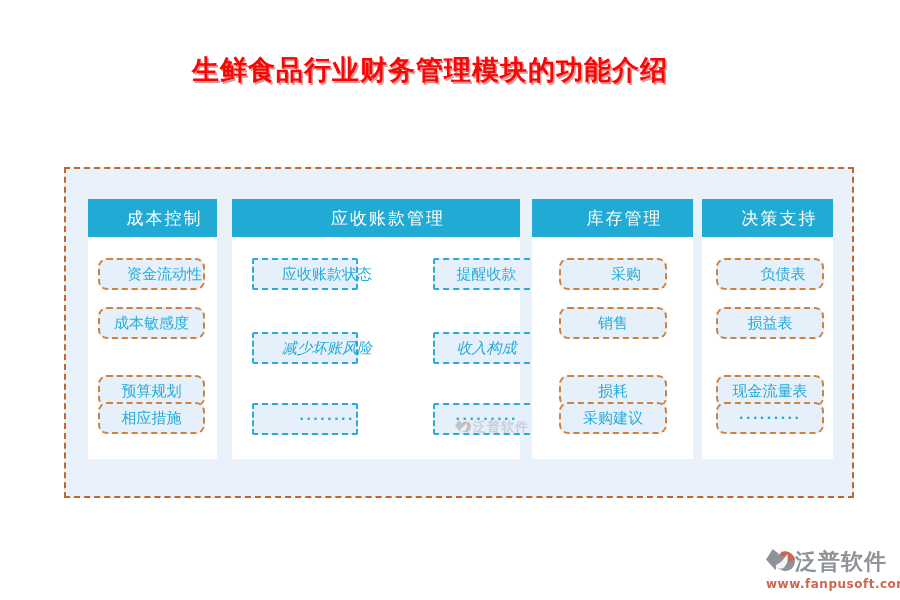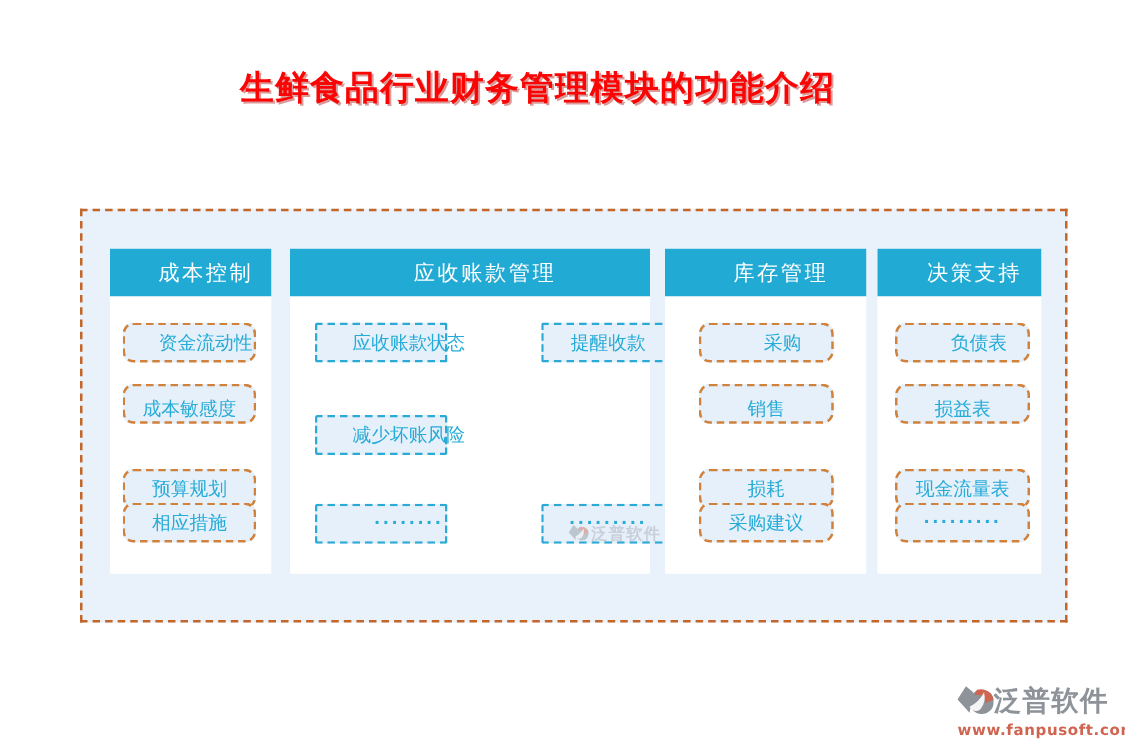--- a/index.html
+++ b/index.html
@@ -38,23 +38,23 @@
     position:absolute; height:32px; background:#e5f0fa;
     display:flex; align-items:center; justify-content:center;
     color:#27abd7; font-size:15px; white-space:nowrap;
   }
   .item.orange { border:2px dashed #d0823d; border-radius:9px; }
   .item.cyan   { border:2px dashed #2baad6; border-radius:2px; }
   .item .label { display:block; }
   .item .label.dots { font-size:13px; font-weight:bold; letter-spacing:2px; transform:translateY(-4px); }
 
   
-  .r1 { top:59px;padding-left:26px; }  .r2 { top:108px;align-items:flex-end; } .r3 { top:154px;margin-top:22px; } .r4 { top:203px; }
+  .r1 { top:59px;padding-left:26px; }  .r2 { top:108px; } .r3 { top:154px;margin-top:22px; } .r4 { top:203px; }
   
-  .q1 { top:59px; }  .q2 { top:133px; } .q3 { top:204px; }
+  .q1 { top:59px; }  .q2 { top:133px;font-style:italic; } .q3 { top:204px; }
 
   .col-1 .item { left:10px; width:107px; }
   .col-3 .item { left:27px; width:108px; }
   .col-4 .item { left:14px; width:108px; }
   .col-2 .item.pos-l { left:20px;  width:106px;padding-left:44px; }
   .col-2 .item.pos-r { left:161px; width:107px;margin-left:40px; }
 
   
   .watermark {
     position:absolute; left:389px; top:249px; display:flex; align-items:center;
@@ -102,20 +102,23 @@
     <div class="col col-2">
       <div class="col-header">应收账款管理</div>
       <div class="item cyan q1 pos-l">
           <span class="label">应收账款状态</span>
         </div>
       <div class="item cyan q1 pos-r">
           <span class="label">提醒收款</span>
         </div>
       <div class="item cyan q2 pos-l">
           <span class="label">减少坏账风险</span>
+        </div>
+      <div class="item cyan q2 pos-r">
+          <span class="label">收入构成</span>
         </div>
       <div class="item cyan q3 pos-l">
           <span class="label dots">........</span>
         </div>
       <div class="item cyan q3 pos-r">
           <span class="label dots">.........</span>
         </div>
     </div>
 
     <div class="col col-3">

